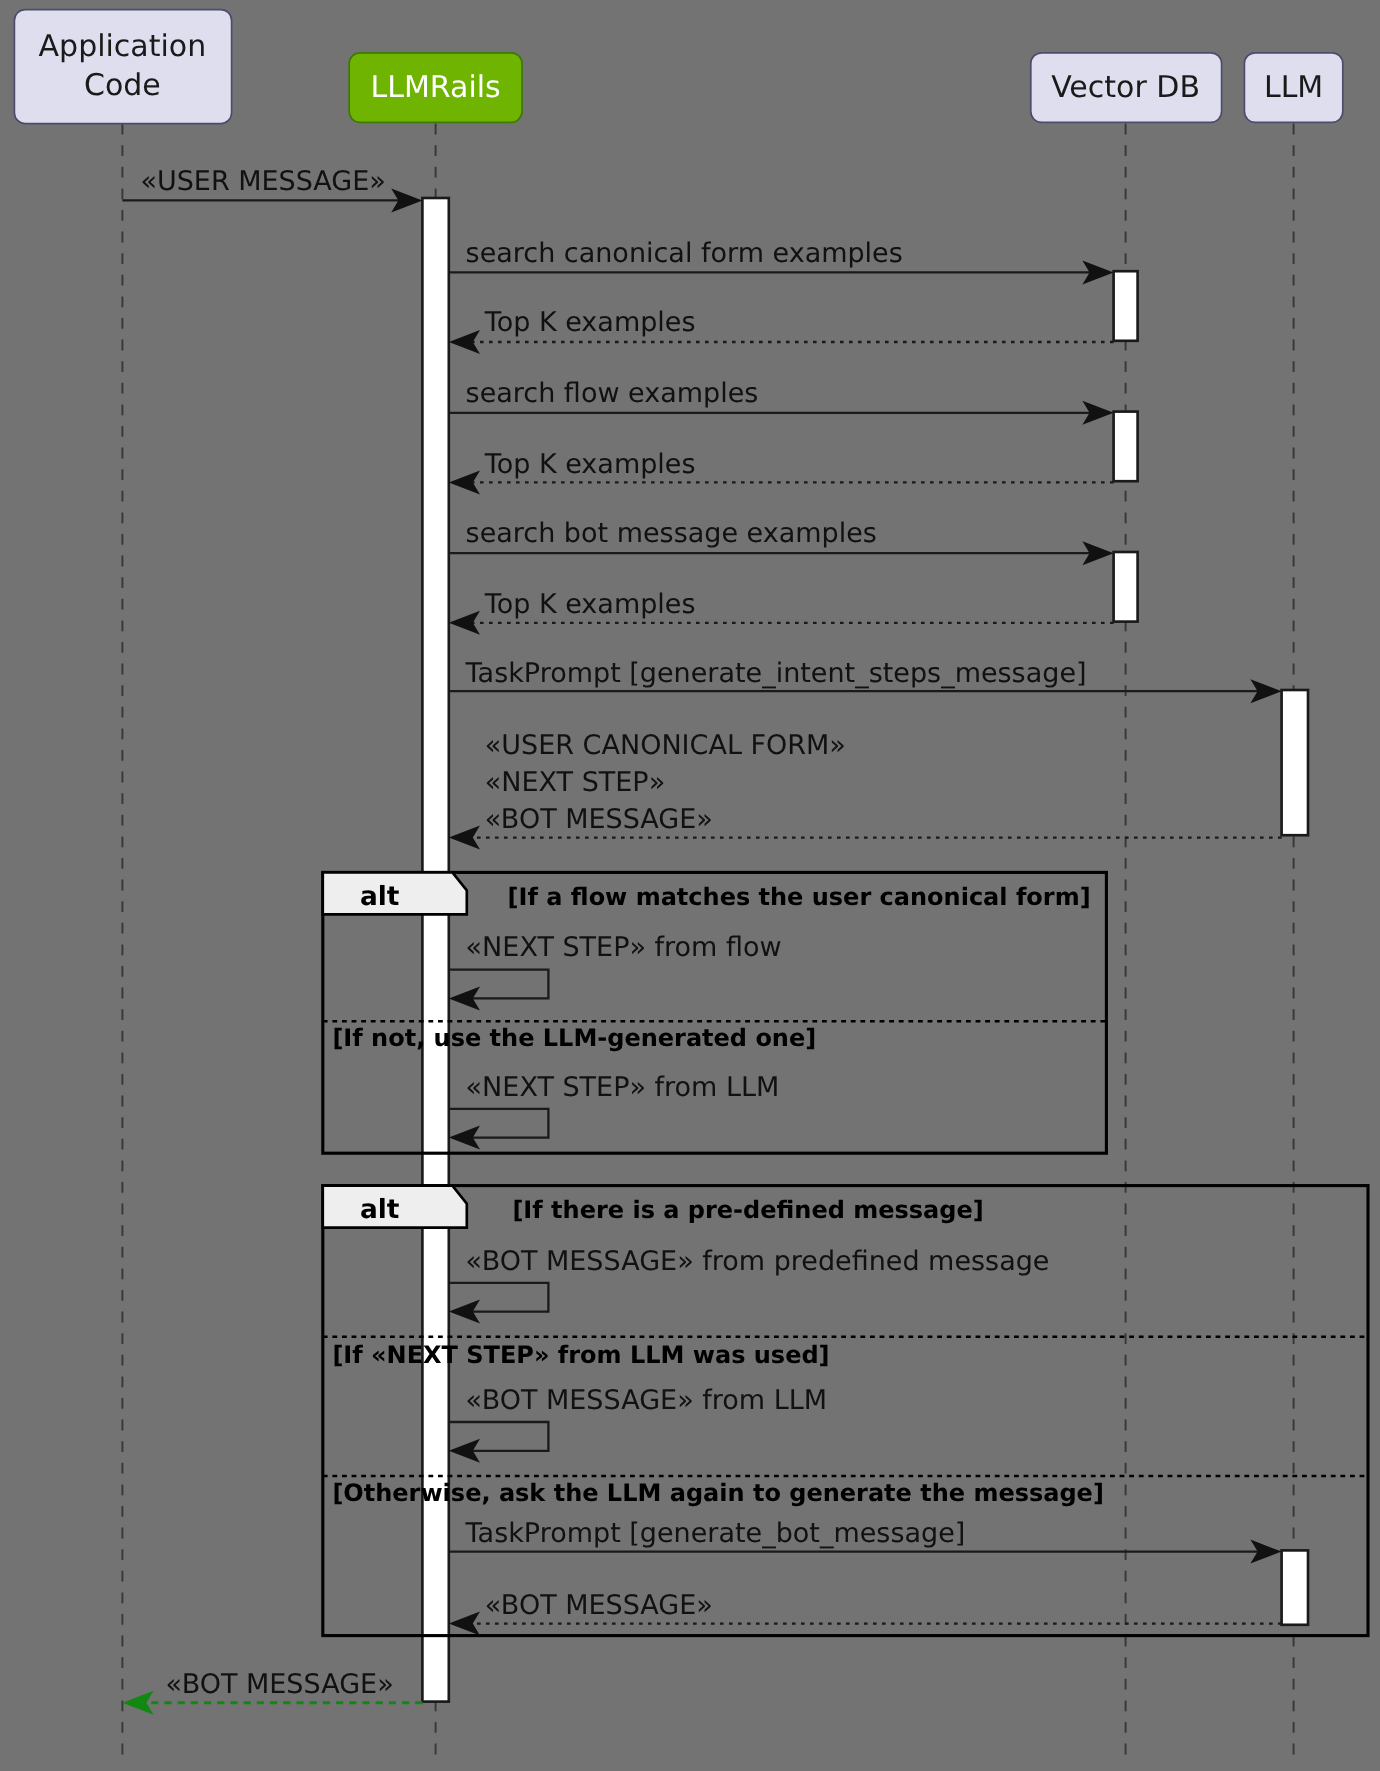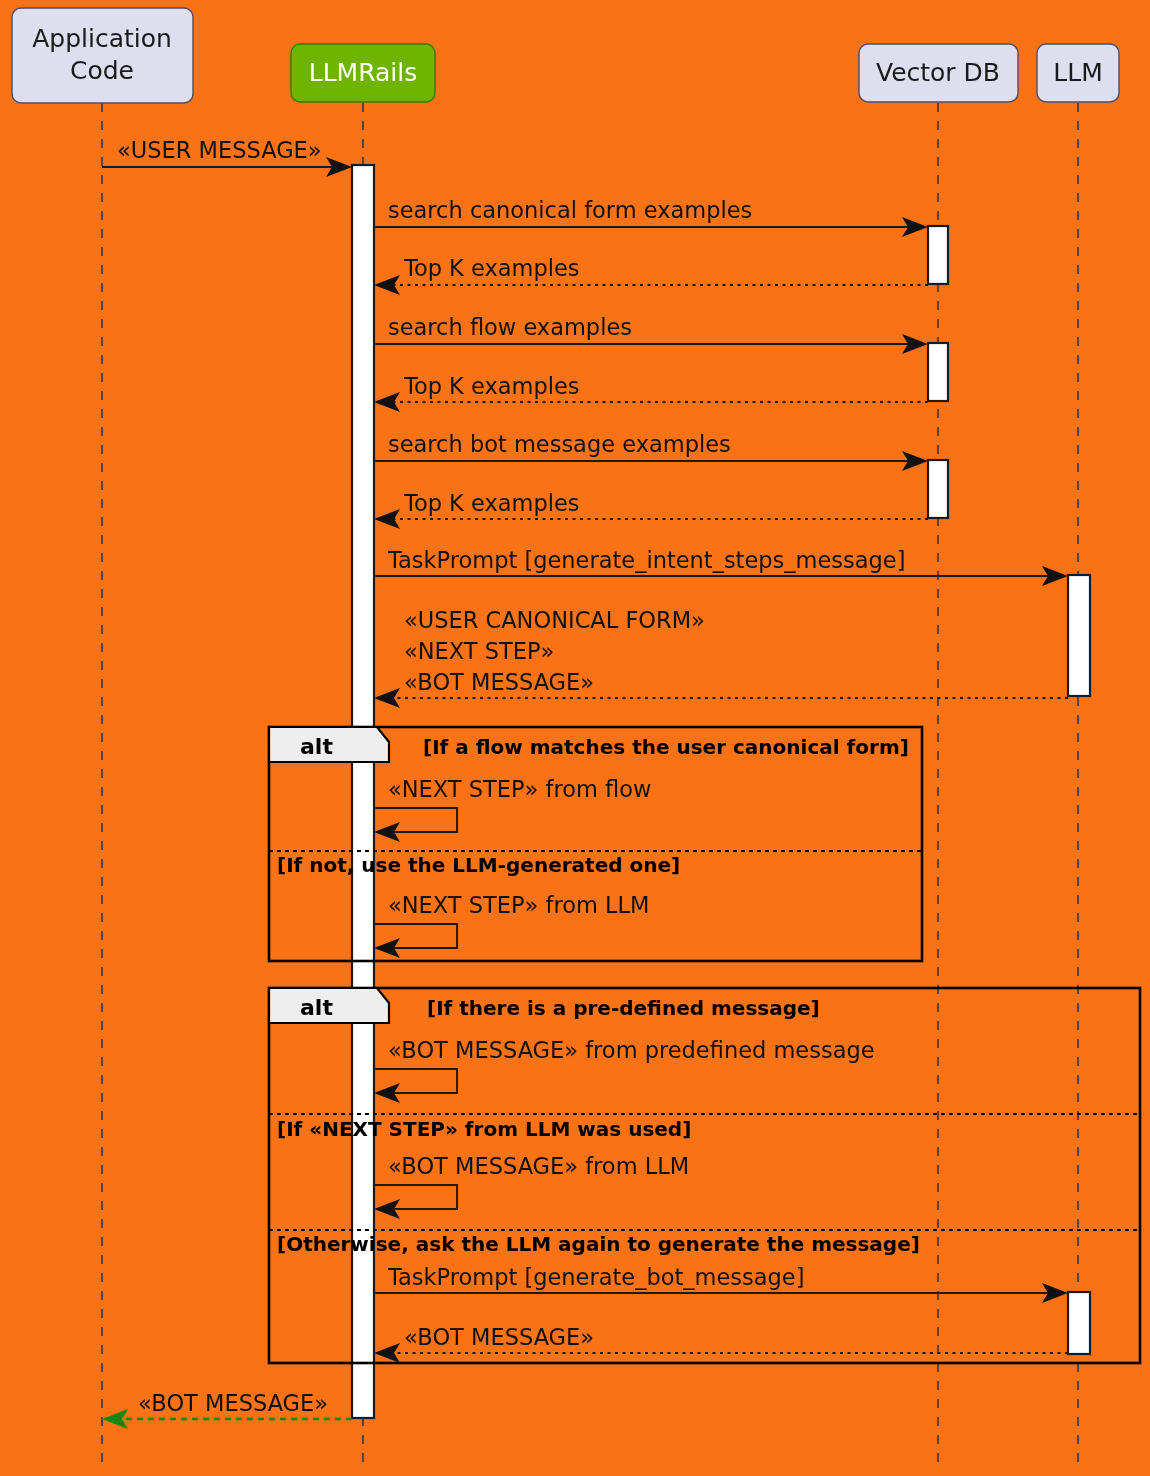--- a/index.html
+++ b/index.html
@@ -8,21 +8,21 @@
     background: #ffffff;
   }
   body {
     font-family: "DejaVu Sans", sans-serif;
   }
   #diagram-root {
     position: relative;
     width: 1150px;
     height: 1476px;
     overflow: hidden;
-    background: #f97316;
+    background: #737373;
   }
   svg.seq {
     display: block;
     width: 1150px;
     height: 1476px;
   }
   .participant-box {
     fill: #DEDEEE;
     stroke: #4D4D6B;
     stroke-width: 1.4;

